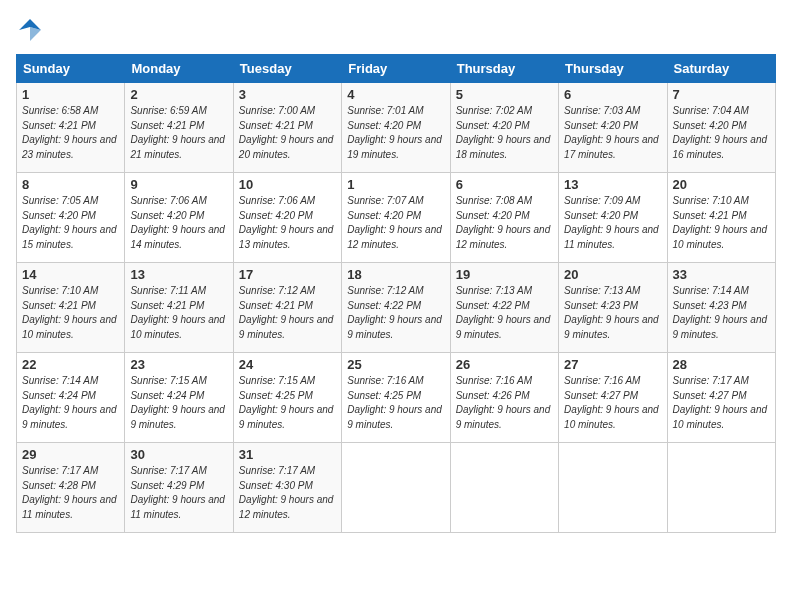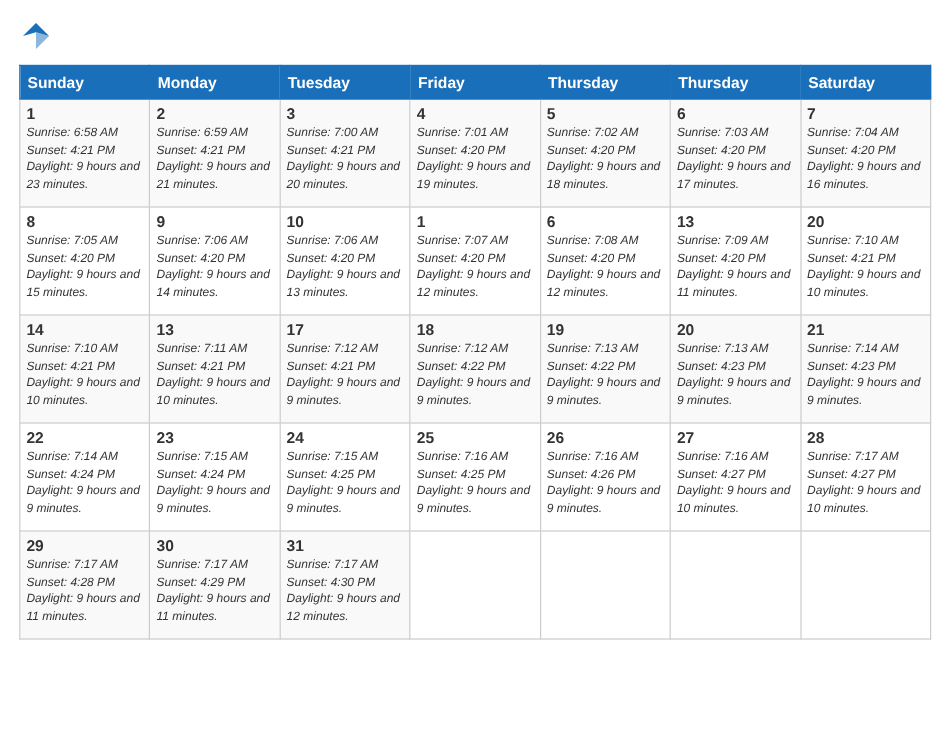--- a/index.html
+++ b/index.html
@@ -120,21 +120,21 @@
         <td><span class="day-num">13</span><span class="day-info">Sunrise: 7:09 AM<br>Sunset: 4:20 PM<br>Daylight: 9 hours and 11 minutes.</span></td>
         <td><span class="day-num">20</span><span class="day-info">Sunrise: 7:10 AM<br>Sunset: 4:21 PM<br>Daylight: 9 hours and 10 minutes.</span></td>
       </tr>
       <tr>
         <td><span class="day-num">14</span><span class="day-info">Sunrise: 7:10 AM<br>Sunset: 4:21 PM<br>Daylight: 9 hours and 10 minutes.</span></td>
         <td><span class="day-num">13</span><span class="day-info">Sunrise: 7:11 AM<br>Sunset: 4:21 PM<br>Daylight: 9 hours and 10 minutes.</span></td>
         <td><span class="day-num">17</span><span class="day-info">Sunrise: 7:12 AM<br>Sunset: 4:21 PM<br>Daylight: 9 hours and 9 minutes.</span></td>
         <td><span class="day-num">18</span><span class="day-info">Sunrise: 7:12 AM<br>Sunset: 4:22 PM<br>Daylight: 9 hours and 9 minutes.</span></td>
         <td><span class="day-num">19</span><span class="day-info">Sunrise: 7:13 AM<br>Sunset: 4:22 PM<br>Daylight: 9 hours and 9 minutes.</span></td>
         <td><span class="day-num">20</span><span class="day-info">Sunrise: 7:13 AM<br>Sunset: 4:23 PM<br>Daylight: 9 hours and 9 minutes.</span></td>
-        <td><span class="day-num">21</span><span class="day-info">Sunrise: 7:14 AM<br>Sunset: 4:23 PM<br>Daylight: 9 hours and 9 minutes.</span></td>
+        <td><span class="day-num">33</span><span class="day-info">Sunrise: 7:14 AM<br>Sunset: 4:23 PM<br>Daylight: 9 hours and 9 minutes.</span></td>
       </tr>
       <tr>
         <td><span class="day-num">22</span><span class="day-info">Sunrise: 7:14 AM<br>Sunset: 4:24 PM<br>Daylight: 9 hours and 9 minutes.</span></td>
         <td><span class="day-num">23</span><span class="day-info">Sunrise: 7:15 AM<br>Sunset: 4:24 PM<br>Daylight: 9 hours and 9 minutes.</span></td>
         <td><span class="day-num">24</span><span class="day-info">Sunrise: 7:15 AM<br>Sunset: 4:25 PM<br>Daylight: 9 hours and 9 minutes.</span></td>
         <td><span class="day-num">25</span><span class="day-info">Sunrise: 7:16 AM<br>Sunset: 4:25 PM<br>Daylight: 9 hours and 9 minutes.</span></td>
         <td><span class="day-num">26</span><span class="day-info">Sunrise: 7:16 AM<br>Sunset: 4:26 PM<br>Daylight: 9 hours and 9 minutes.</span></td>
         <td><span class="day-num">27</span><span class="day-info">Sunrise: 7:16 AM<br>Sunset: 4:27 PM<br>Daylight: 9 hours and 10 minutes.</span></td>
         <td><span class="day-num">28</span><span class="day-info">Sunrise: 7:17 AM<br>Sunset: 4:27 PM<br>Daylight: 9 hours and 10 minutes.</span></td>
       </tr>

